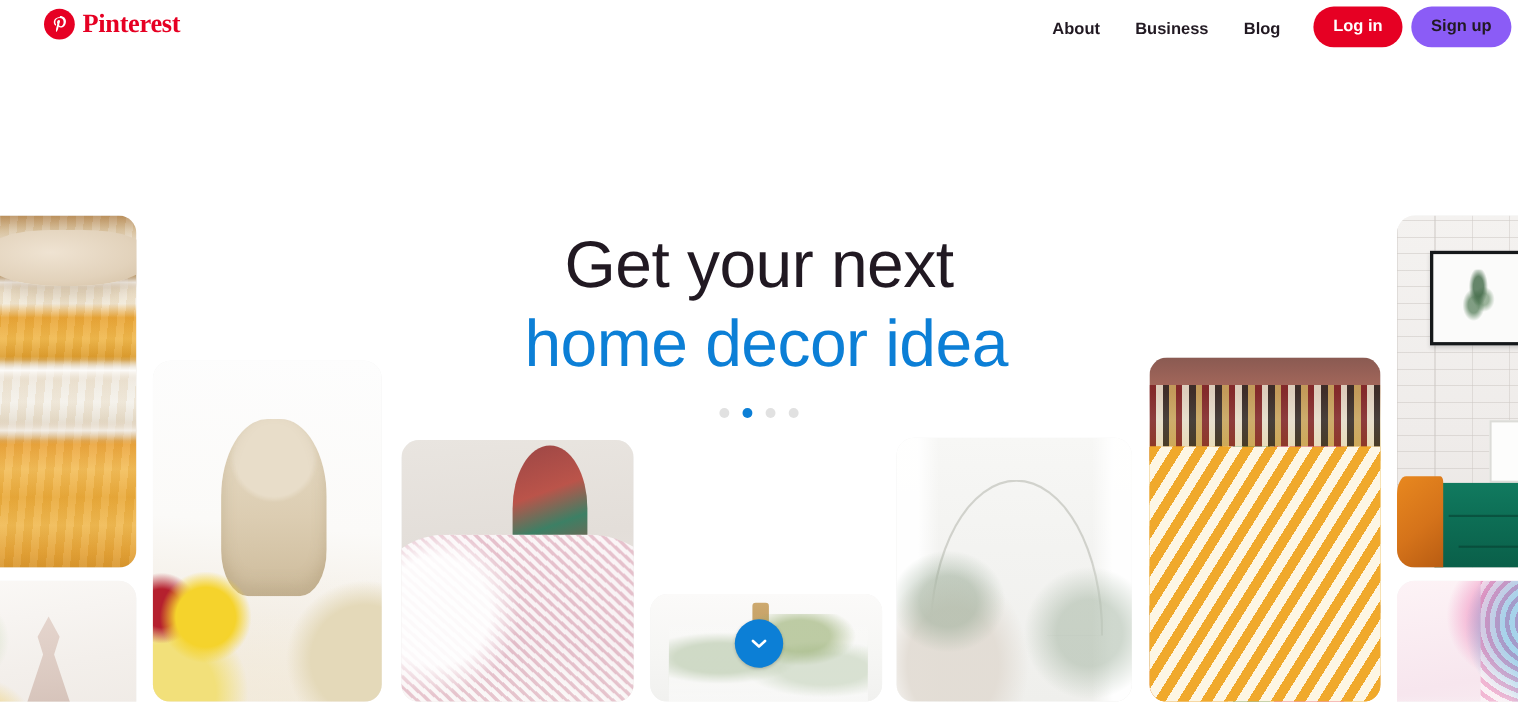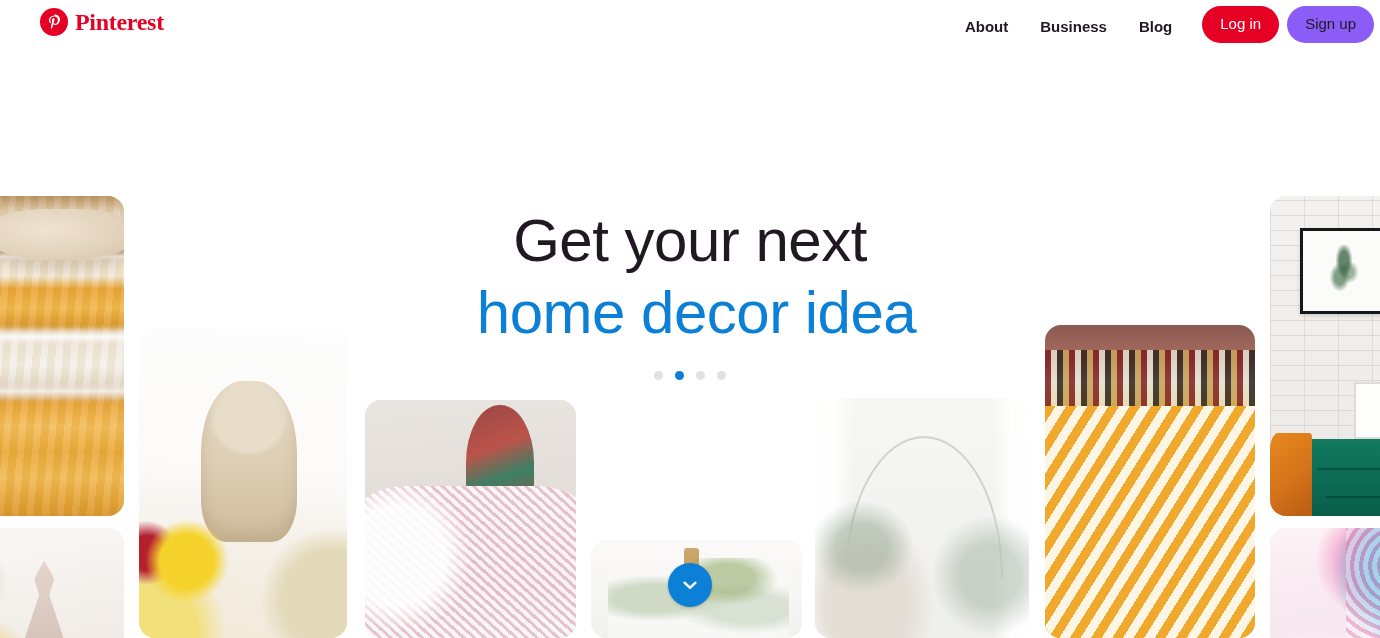--- a/index.html
+++ b/index.html
@@ -75,21 +75,21 @@
     padding: 8px 16px;
     text-decoration: none;
     cursor: pointer;
     white-space: nowrap;
   }
 
   .btn {
     border: 0;
     font-family: "Liberation Sans", sans-serif;
     font-size: 15px;
-    font-weight: 400;
+    font-weight: 700;
     border-radius: 24px;
     padding: 10px 18px;
     cursor: pointer;
     white-space: nowrap;
     line-height: 1.1;
   }
   .btn-login {
     background: #E60023;
     color: #ffffff;
     margin-left: 14px;

